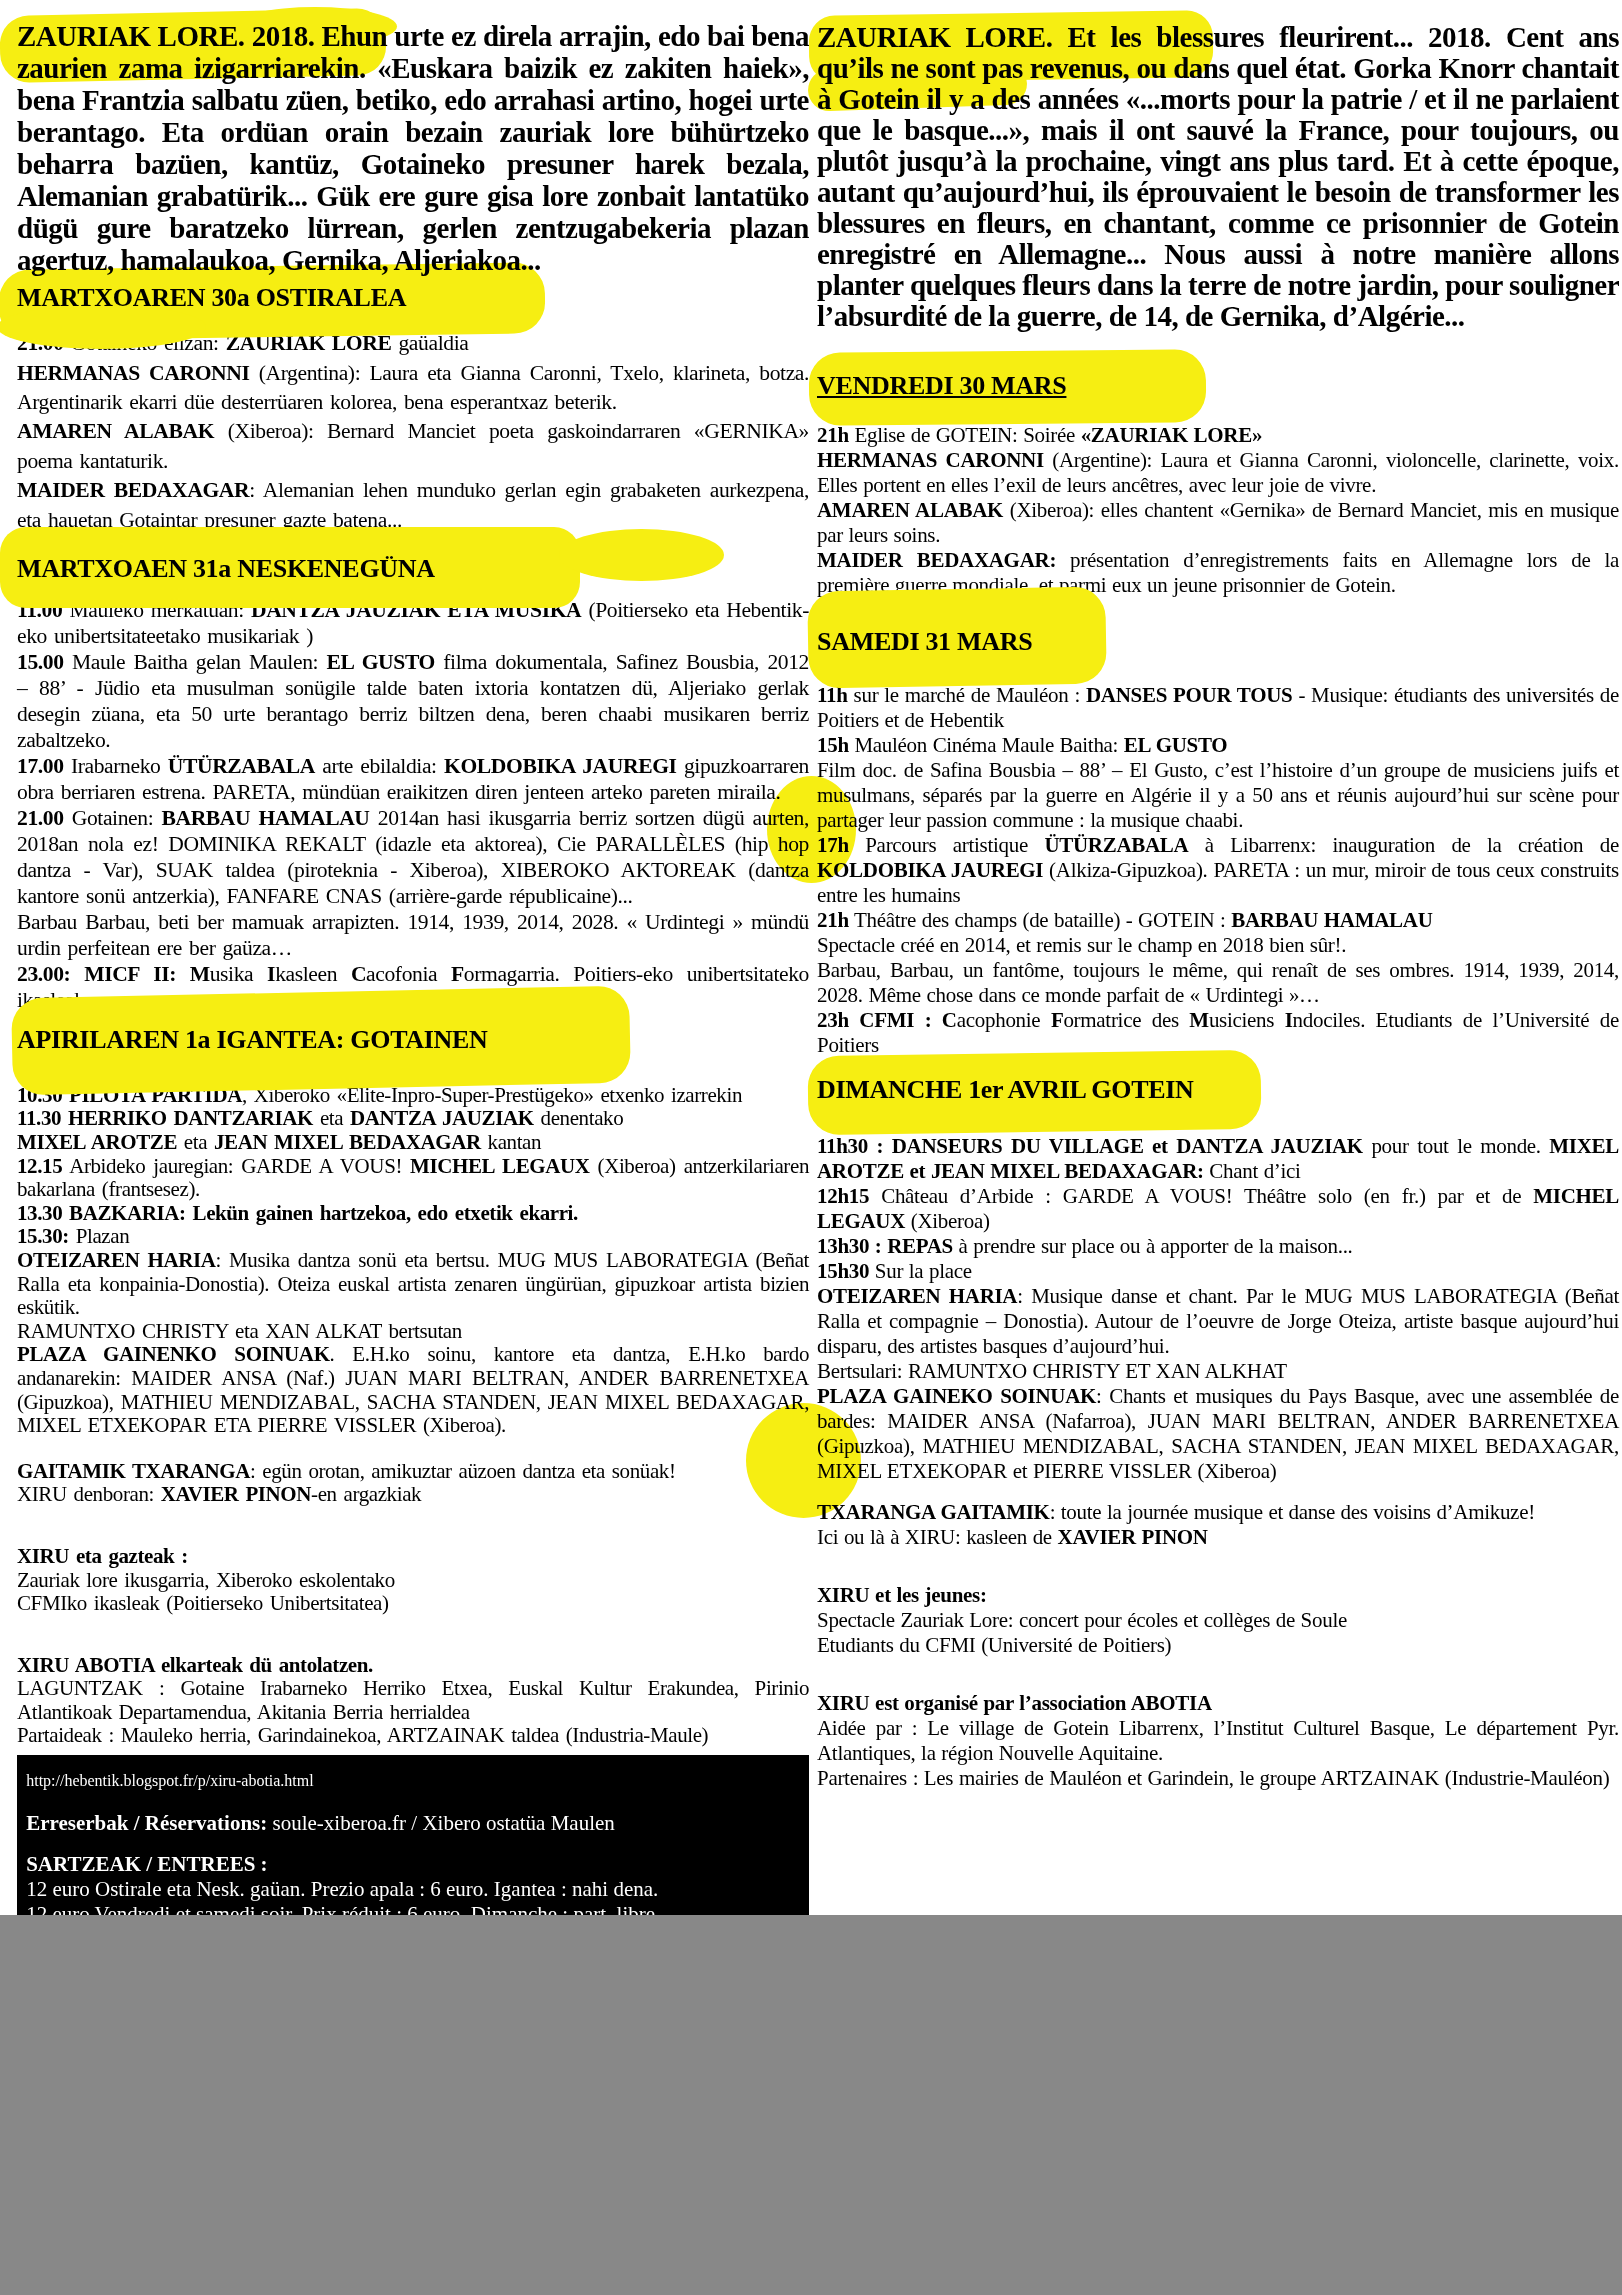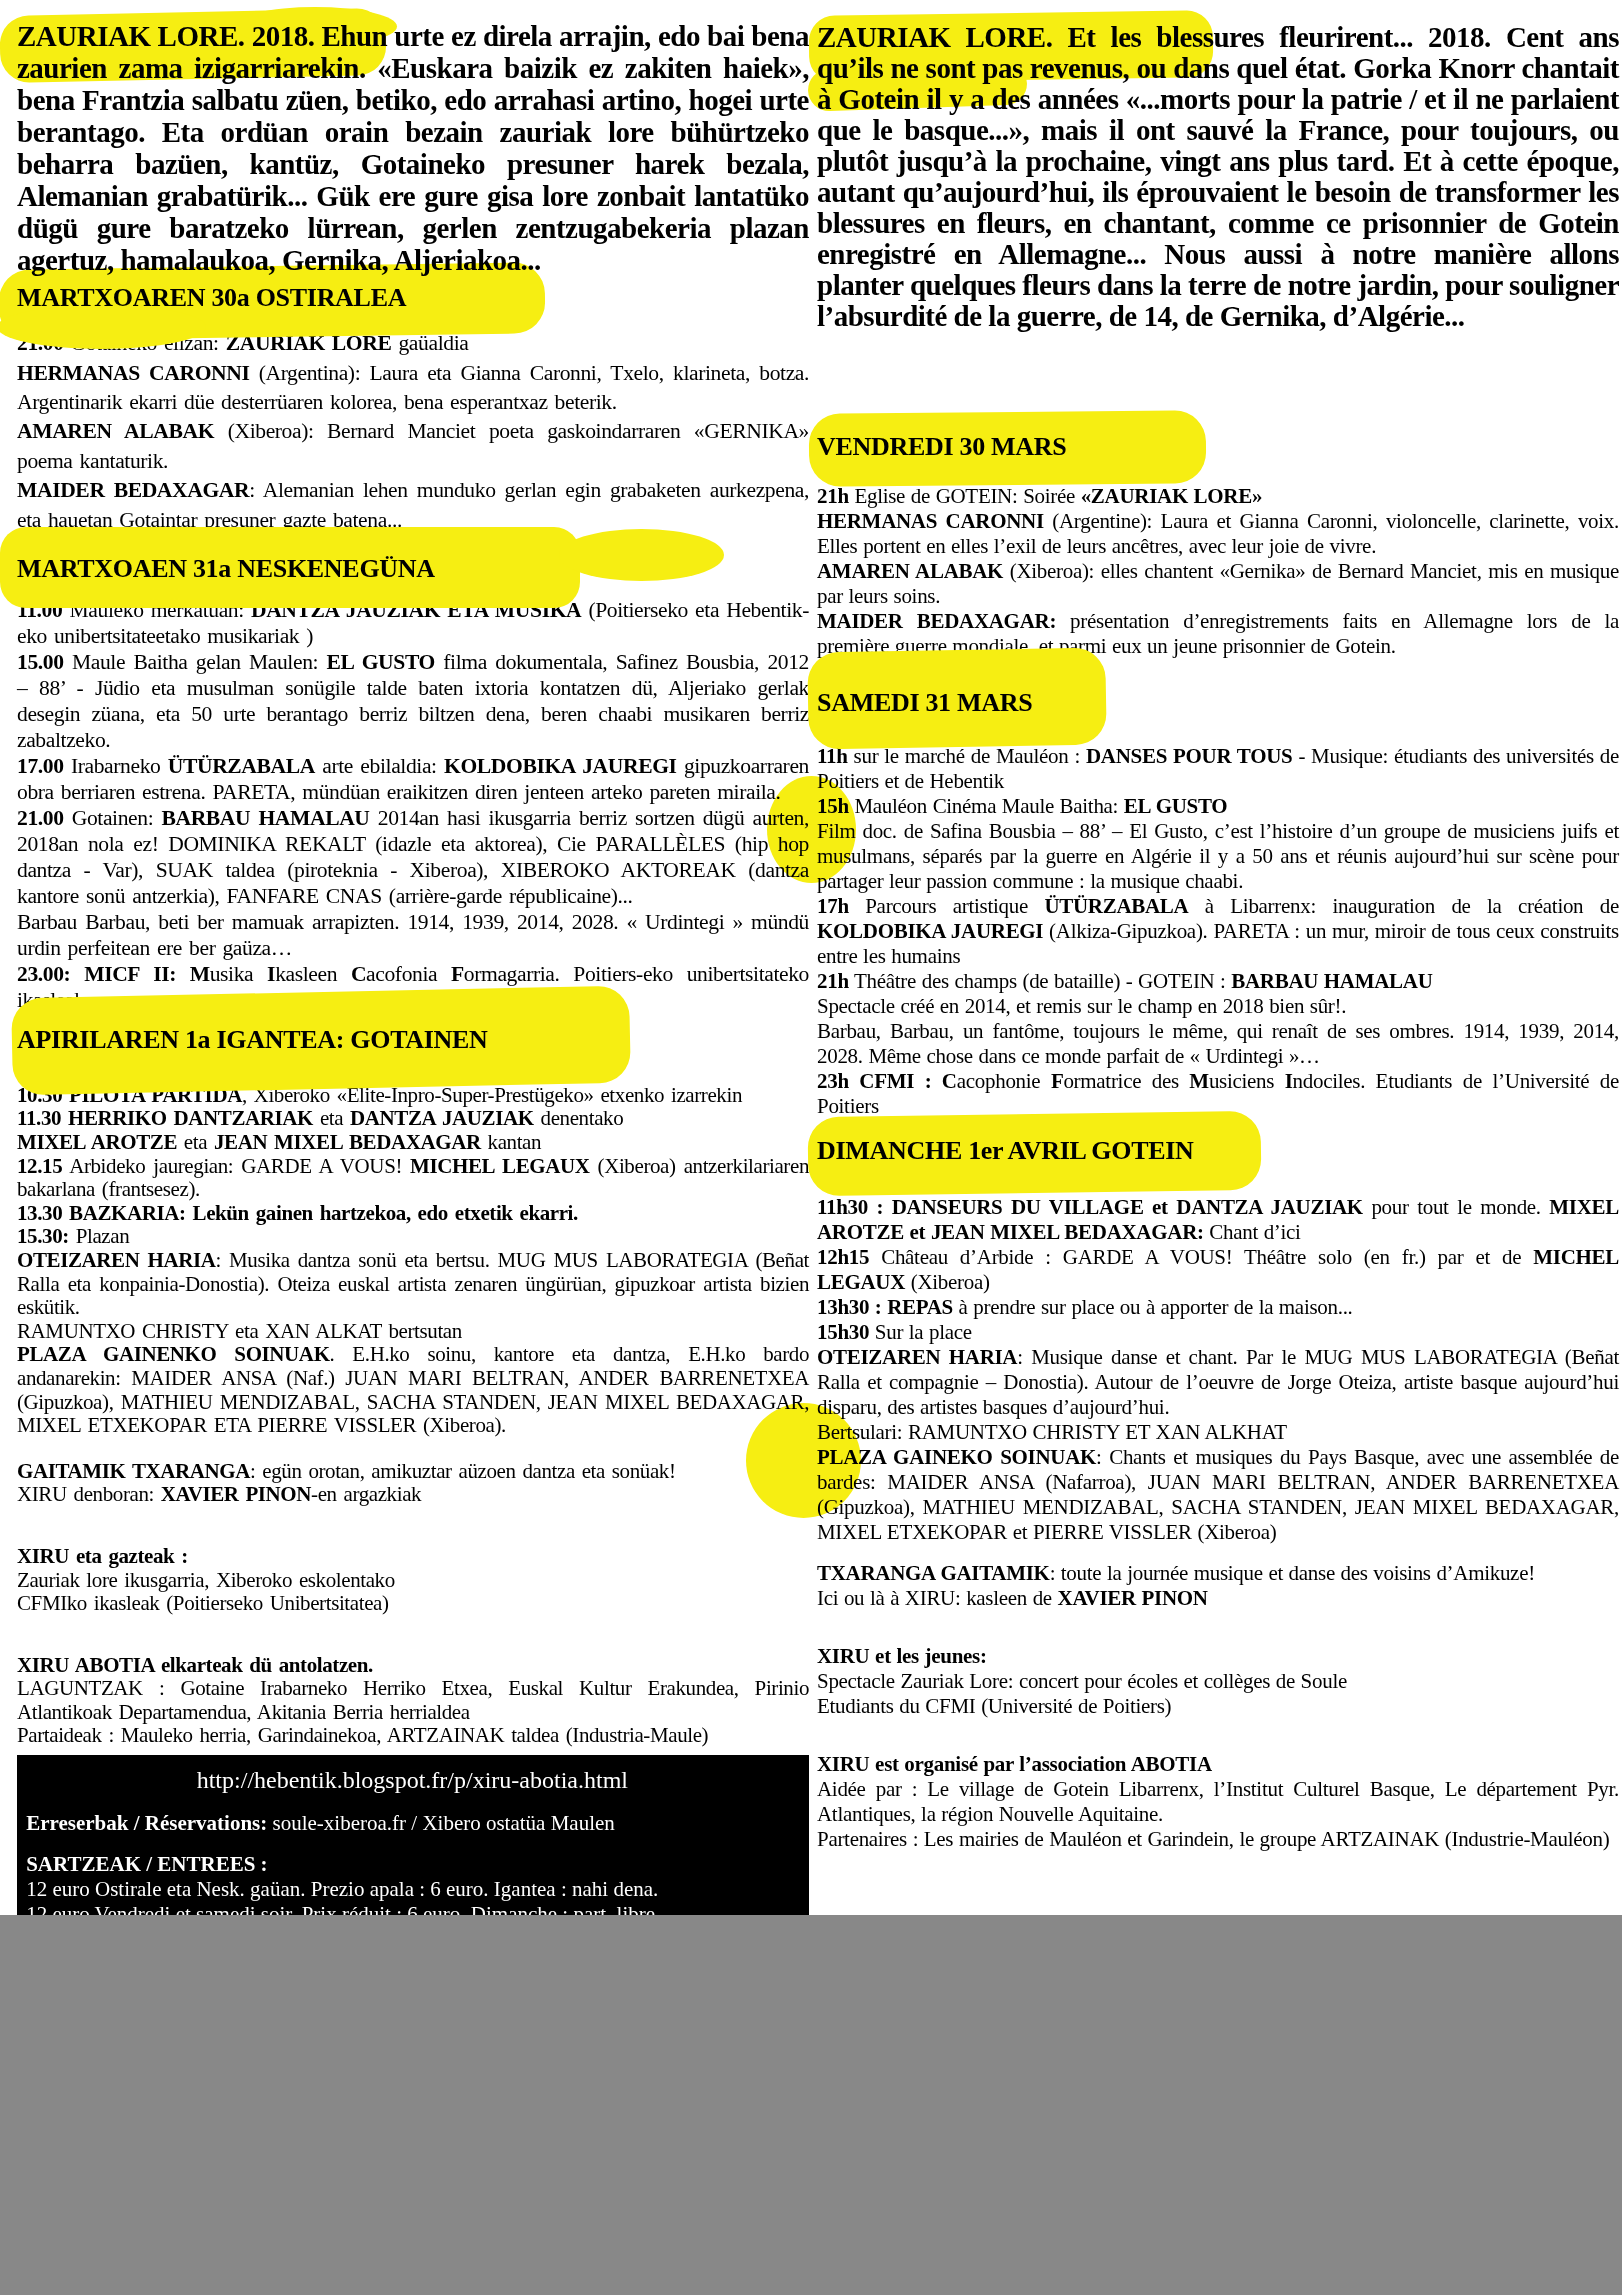--- a/index.html
+++ b/index.html
@@ -30,29 +30,29 @@
   
   .hdr{position:relative;display:table;font-size:26px;font-weight:bold;letter-spacing:-0.3px;}
   .hdr-t{position:relative;z-index:1;}
   .hl,.hl2{position:absolute;background:var(--hl);z-index:0;border-radius:31px;}
   .hl2{display:none;}
   #mh1{margin:7.9px 0 15.7px;}  #mh1 .hl{left:-18.3px;top:-17px;width:546px;height:71px;transform:rotate(-0.8deg);}
   #mh1 .hl2{display:block;left:-19.6px;top:22px;width:209px;height:44px;border-radius:50%;}
   #mh2{margin:19px 0 13px;}  #mh2 .hl{left:-17px;top:-27.5px;width:580px;height:81px;border-radius:26px;}
   #mh2 .hl2{display:block;left:542px;top:-25px;width:165px;height:52px;border-radius:50%;}
   #mh3{margin:11.8px 0 29px;}  #mh3 .hl{left:-5.2px;top:-33px;width:618px;height:97px;transform:rotate(-1.2deg);}
-  #vh1{margin:100px 0 22px;} #vh1 .hl{left:-7.9px;top:-19.6px;width:397px;height:73px;transform:rotate(-0.5deg);}
+  #vh1{margin:39px 0 22px;text-decoration:underline;} #vh1 .hl{left:-7.9px;top:-19.6px;width:397px;height:73px;transform:rotate(-0.5deg);}
   #sh1{margin:29px 0 26px;}  #sh1 .hl{left:-9.2px;top:-38px;width:298px;height:97px;transform:rotate(-1deg);}
   #dh1{margin:17px 0 29px;}  #dh1 .hl{left:-9.2px;top:-22px;width:453px;height:79px;transform:rotate(-0.8deg);}
   
   .gap{height:22px;} .gapl{height:38px;}
   #col-right .gap{height:15.7px;} #col-right .gapl{height:33px;}
   
   .box{background:#000;color:#fff;margin-top:6.5px;padding:11.8px 10.5px 13px 9.2px;}
-  .box .url{text-align:center;font-size:24px;line-height:29px;}
+  .box .url{text-align:left;font-size:16px;line-height:29px;}
   .box .bx{font-size:21px;line-height:25px;}
   .box .sp{height:15.7px;}
   
   .blob{position:absolute;background:var(--hl);border-radius:50%;z-index:1;}
   #blob1{left:767px;top:776px;width:89px;height:107px;}
   #blob2{left:746px;top:1403px;width:115px;height:115px;}
   
   #band{position:absolute;left:0;top:2172px;width:1623px;height:123px;z-index:3;}
   :root{--hl:#f6ee12;}
 </style>

